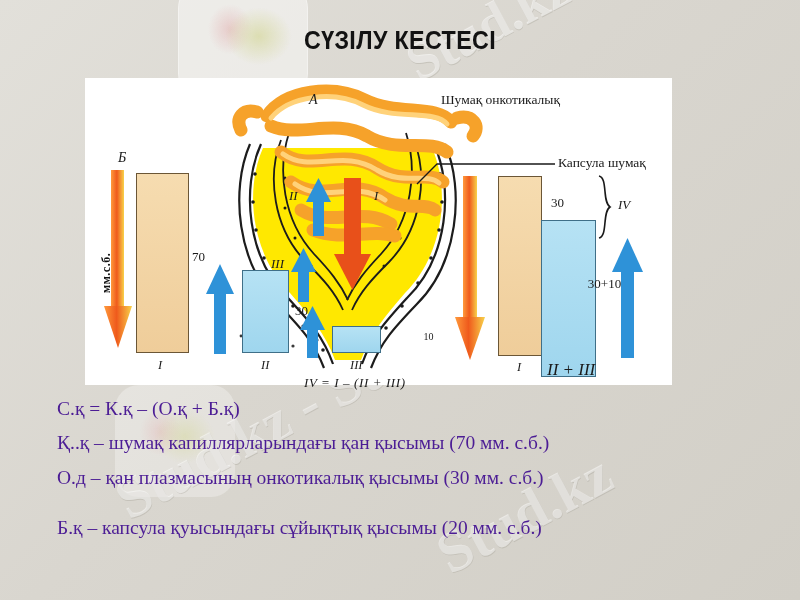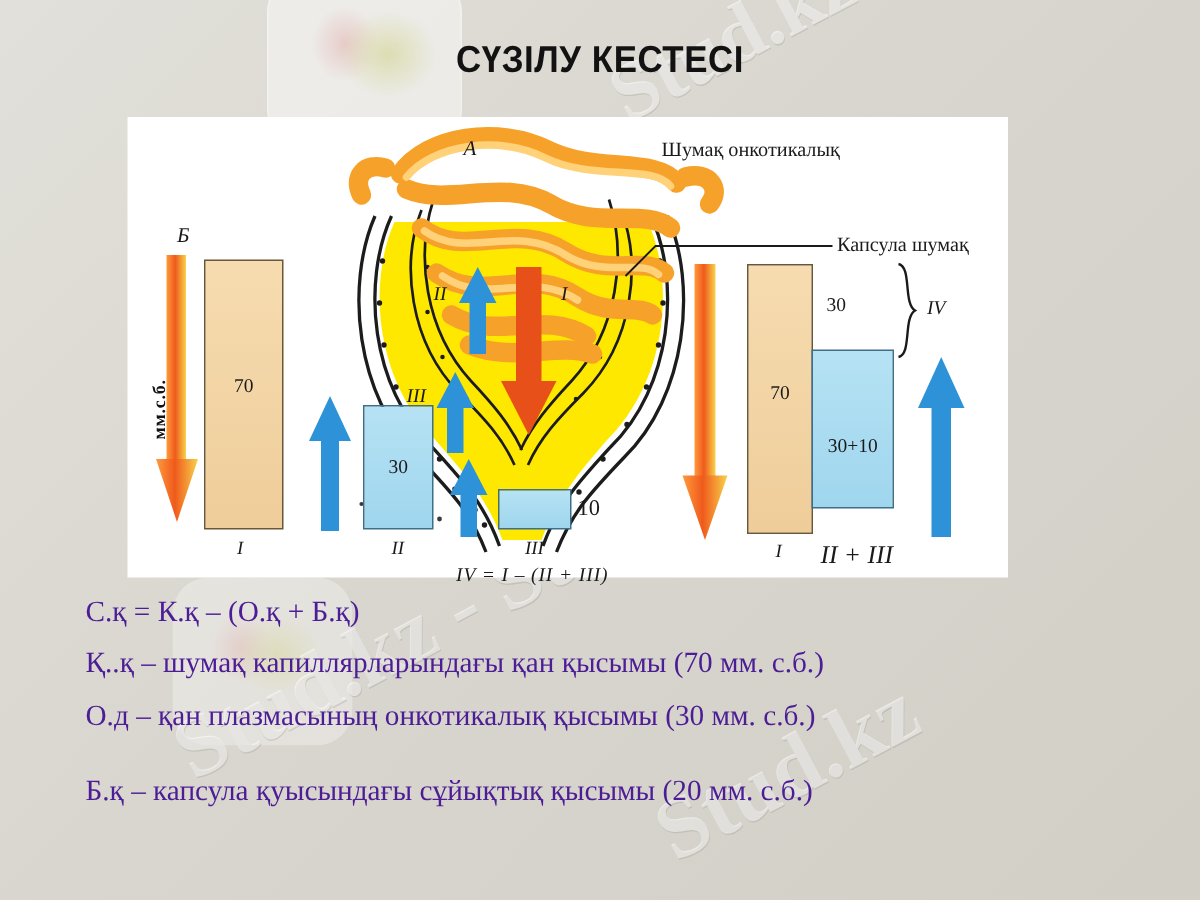--- a/index.html
+++ b/index.html
@@ -44,21 +44,21 @@
     transform:scaleX(.93);
   }
   
   #panel{
     position:absolute;left:85px;top:78px;width:587px;height:307px;
     background:#ffffff;
   }
   .lbl{position:absolute;font-family:"Liberation Serif", serif;color:#1a1a1a;}
   .it{font-style:italic;}
   
-  .bar{position:absolute;box-sizing:border-box;border:1.4px solid #6b5636;}
+  .bar{position:absolute;box-sizing:border-box;border:1.4px solid #6b5636;padding-left:36px;}
   .bar.tan{background:linear-gradient(180deg,#f6dcb0 0%,#efcd9a 100%);}
   .bar.blue{background:linear-gradient(180deg,#b6e2f4 0%,#9fd6ee 100%);border-color:#3f6f88;}
   .barval{
     position:absolute;width:100%;text-align:center;
     font-size:13px;color:#1a1a1a;font-family:"Liberation Serif", serif;
   }
   .axisname{
     position:absolute;transform:rotate(-90deg);transform-origin:left top;
     font-size:12px;font-weight:600;letter-spacing:.5px;color:#111;
     font-family:"Liberation Serif", serif;white-space:nowrap;
@@ -208,21 +208,21 @@
     <div class="barval" style="top:32px;">30</div>
   </div>
   <div class="lbl it" style="left:176px;top:280px;font-size:12.5px;">II</div>
 
   <svg width="26" height="52" style="position:absolute;left:215px;top:228px;">
     <rect x="7" y="20" width="11" height="32" fill="#2e92d8"></rect>
     <polygon points="0,24 25,24 12.5,0" fill="#2e92d8"></polygon>
   </svg>
 
   <div class="bar blue" style="left:247px;top:248px;width:49px;height:27px;">
-    <div class="barval" style="top:4px;font-size:15px;margin-left:36px;">10</div>
+    <div class="barval" style="top:4px;font-size:10px;margin-left:36px;">10</div>
   </div>
   <div class="lbl it" style="left:265px;top:280px;font-size:12.5px;">III</div>
 
   <div class="lbl it" style="left:219px;top:297px;font-size:13px;letter-spacing:.6px;">IV = I – (II + III)</div>
 
   <svg width="36" height="190" style="position:absolute;left:369px;top:98px;">
     <defs>
       <linearGradient id="gRedR" x1="0" y1="0" x2="1" y2="0">
         <stop offset="0%" stop-color="#ff9a3c"></stop>
           <stop offset="45%" stop-color="#ef5a1c"></stop>
@@ -231,21 +231,21 @@
     </defs>
     <rect x="9" y="0" width="14" height="145" fill="url(#gRedR)"></rect>
     <polygon points="1,141 31,141 16,184" fill="url(#gRedR)"></polygon>
   </svg>
 
   <div class="bar tan" style="left:413px;top:98px;width:44px;height:180px;">
     <div class="barval" style="top:77px;">70</div>
   </div>
   <div class="lbl it" style="left:432px;top:282px;font-size:12.5px;">I</div>
 
-  <div class="bar blue" style="left:456px;top:155px;width:55px;height:106px;text-decoration:underline;">
+  <div class="bar blue" style="left:456px;top:142px;width:55px;height:157px;text-decoration:underline;">
     <div class="barval" style="top:55px;">30+10</div>
   </div>
   <div class="lbl it" style="left:462px;top:282px;font-size:17px;">II + III</div>
 
   <div class="lbl" style="left:466px;top:117px;font-size:13px;">30</div>
 
   <svg width="26" height="66" style="position:absolute;left:510px;top:96px;">
     <path d="M4 2 C13 4 7 28 15 33 C7 38 13 62 4 64" fill="none" stroke="#1a1a1a" stroke-width="1.6"></path>
   </svg>
   <div class="lbl it" style="left:533px;top:119px;font-size:13px;text-align:center;">IV</div>

